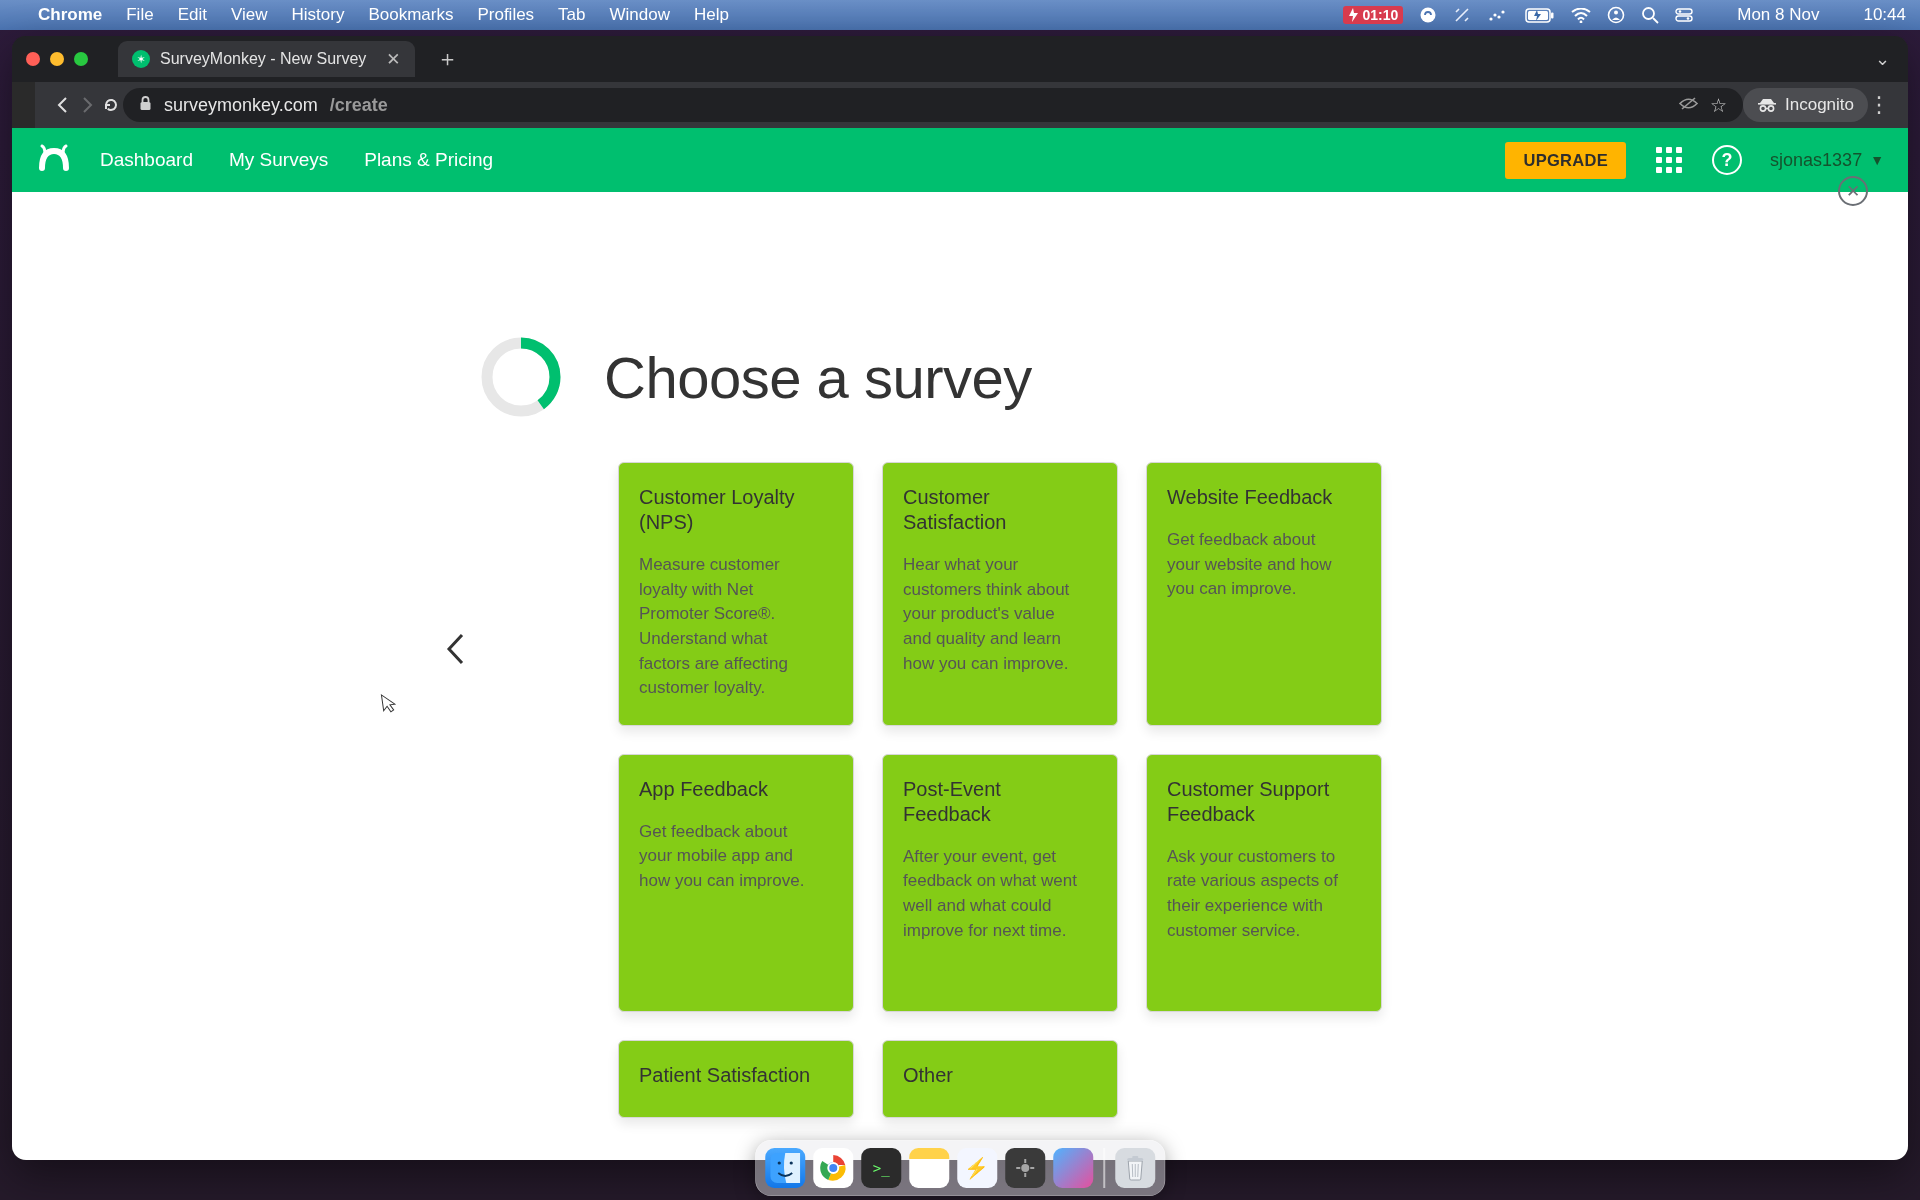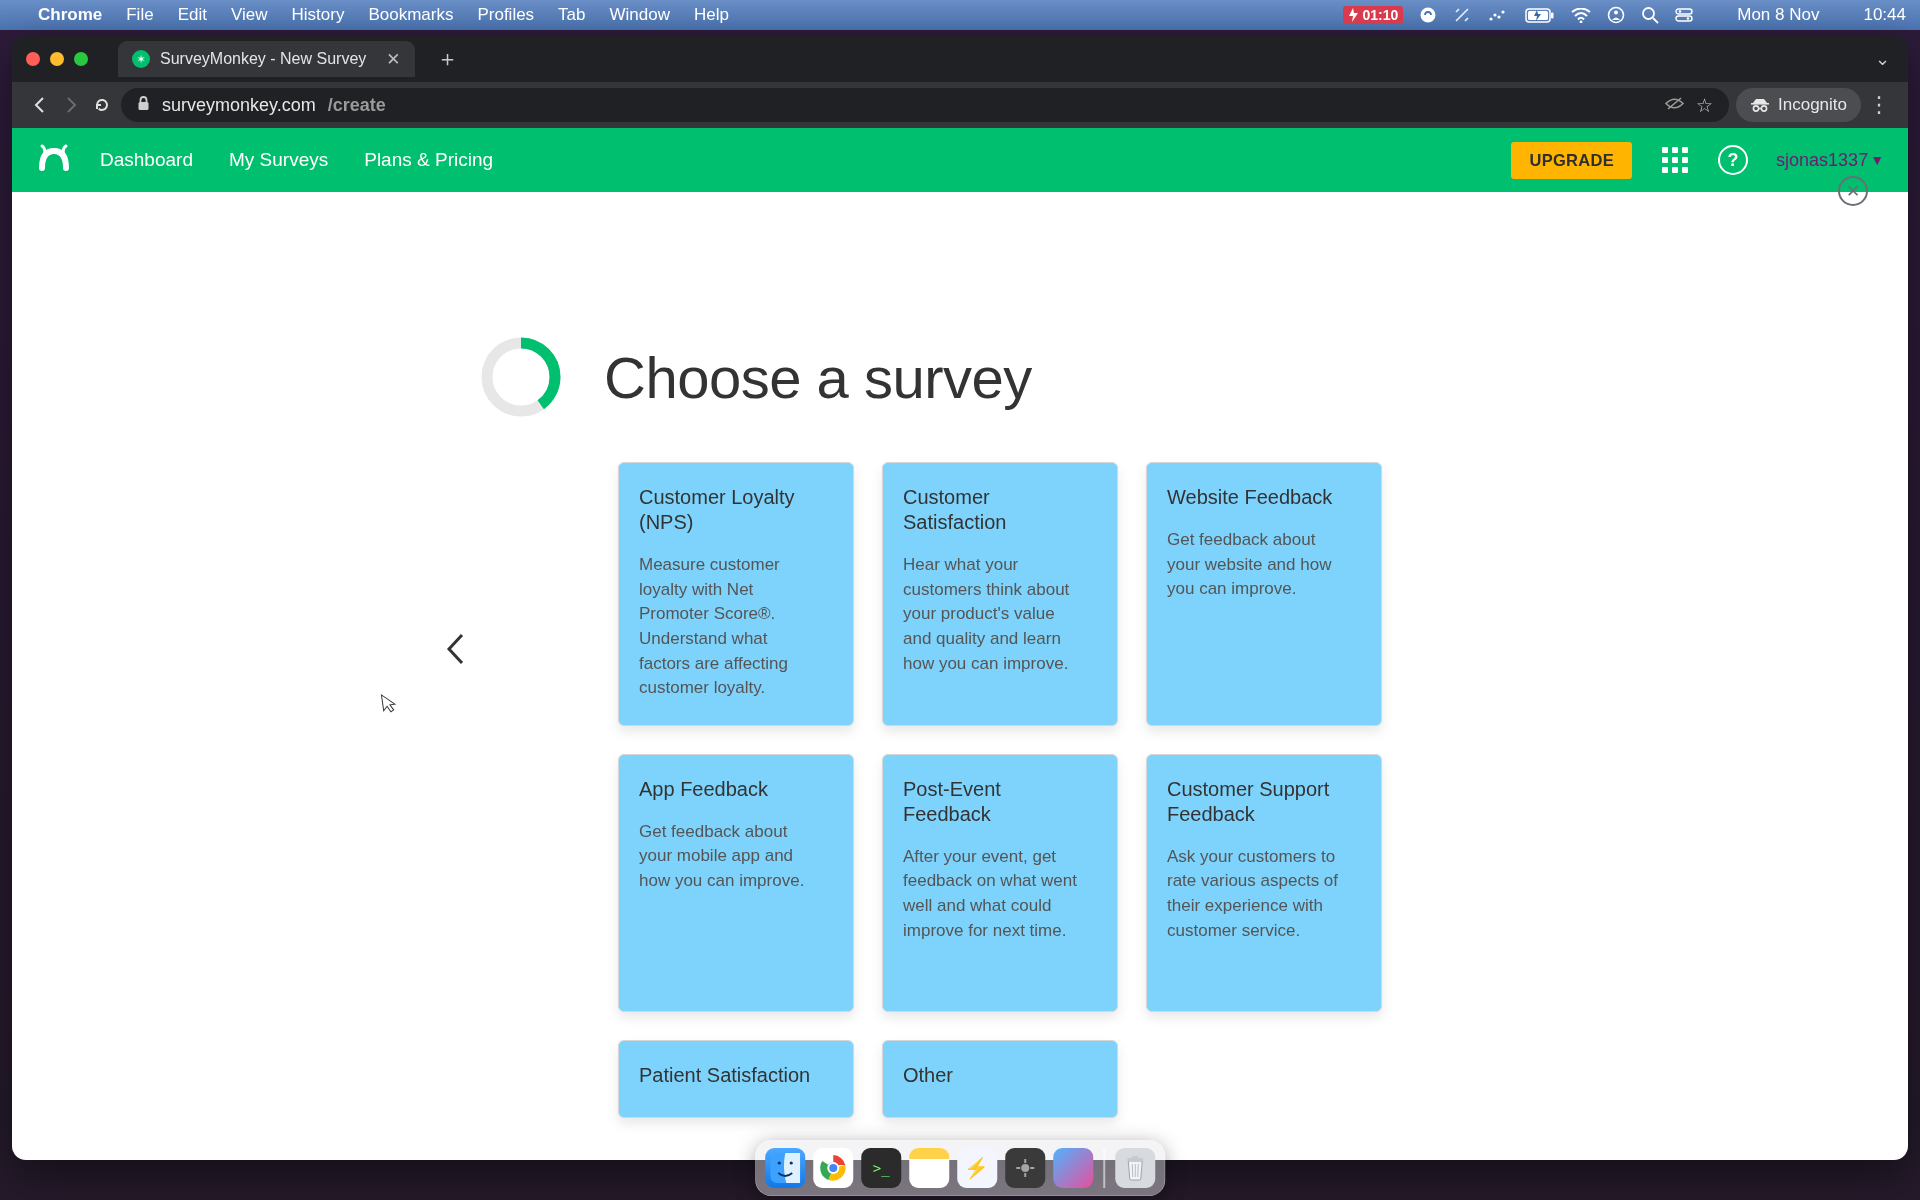--- a/index.html
+++ b/index.html
@@ -53,22 +53,23 @@
     padding: 0 14px; min-width: 260px; font-size: 16px;
   }
   .tab .favicon { width: 18px; height: 18px; border-radius: 50%; background: #00bf6f; display: flex; align-items: center; justify-content: center; color: #fff; font-size: 11px; }
   .tab .close { color: #bbb; font-size: 17px; }
   .newtab { color: #c9c9c9; font-size: 22px; padding: 0 8px; }
   .tabstrip .spacer { flex: 1; }
   .tabright { color: #cfcfcf; font-size: 18px; padding-right: 18px; }
 
   .toolbar {
     height: 46px; background: #35363a;
-    display: flex; align-items: center; gap: 7px;
+    display: flex; align-items: center; gap: 0;
     padding: 0 16px;
+    margin-left: 23px;
   }
   .tbtn { width: 24px; height: 24px; display: flex; align-items: center; justify-content: center; color: #cfcfcf; }
   .tbtn.dim { color: #6a6b6e; }
   .addr {
     flex: 1; height: 34px; background: #202124; border-radius: 18px;
     display: flex; align-items: center; gap: 12px;
     padding: 0 16px; color: #cfcfcf; font-size: 18px;
   }
   .addr .lock { color: #cfcfcf; font-size: 15px; }
   .addr .dom { color: #e7e7e7; }
@@ -93,21 +94,21 @@
   .sm-nav a { color: #fff; font-size: 19px; font-weight: 500; text-decoration: none; }
   .sm-header .spacer { flex: 1; }
   .upgrade {
     background: #ffb400; color: #2e2e2e;
     border-radius: 3px; padding: 9px 18px;
     font-size: 16.5px; font-weight: 700; letter-spacing: .3px;
   }
   .waffle { width: 30px; height: 30px; display: grid; grid-template-columns: repeat(3,6px); grid-template-rows: repeat(3,6px); gap: 4px; align-content: center; justify-content: center; }
   .waffle span { background: #fff; border-radius: 1px; }
   .helpbtn { width: 30px; height: 30px; border: 2.5px solid #fff; border-radius: 50%; color: #fff; display: flex; align-items: center; justify-content: center; font-weight: 700; font-size: 18px; }
-  .usermenu { color: #701a75; font-size: 18px; display: flex; align-items: center; gap: 2px; }
+  .usermenu { color: #14532d; font-size: 18px; display: flex; align-items: center; gap: 8px; }
   .usermenu .caret { font-size: 14px; }
 
   .closex {
     position: absolute; right: 40px; top: 48px;
     width: 30px; height: 30px; border: 2px solid #6b6f75; border-radius: 50%;
     display: flex; align-items: center; justify-content: center;
     color: #6b6f75; font-size: 17px;
   }
 
   .content {
@@ -135,21 +136,21 @@
     display: grid;
     grid-template-columns: repeat(3, 236px);
     gap: 28px;
     margin-left: 140px;
   }
   .card {
     border: 1px solid #d7d7d7; border-radius: 6px;
     padding: 22px 32px 24px 20px;
     min-height: 258px;
     box-shadow: 0 6px 12px rgba(0,0,0,.09);
-    background: #7dd3fc;
+    background: #84cc16;
   }
   .card.low { min-height: 78px; padding-bottom: 10px; }
   .card h3 { font-size: 20px; font-weight: 500; color: #333; margin-bottom: 18px; line-height: 1.25; }
   .card p  { font-size: 17px; color: #555; line-height: 1.45; }
 
   .cursor {
     position: absolute; left: 368px; top: 564px;
     font-size: 18px; color: #222; transform: rotate(-8deg);
   }
 

